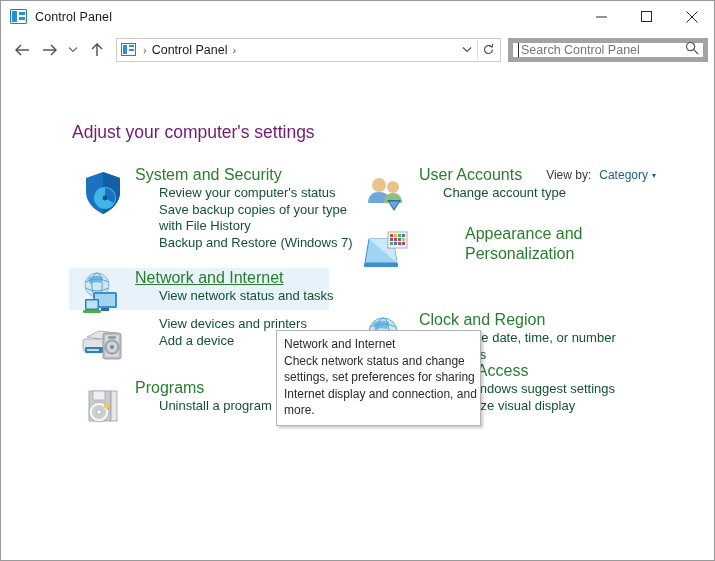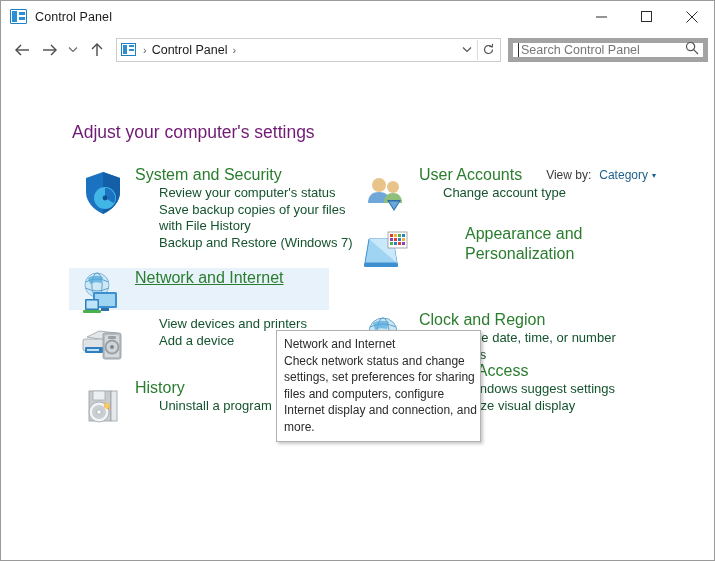--- a/index.html
+++ b/index.html
@@ -395,21 +395,21 @@
           <path d="M24 3 L41 9 V23 C41 33 33 41 24 45 C15 41 7 33 7 23 V9 Z" fill="#1a72c0"></path>
           <path d="M24 3 L41 9 V23 C41 33 33 41 24 45 Z" fill="#1360a8"></path>
           <circle cx="26" cy="29" r="11" fill="#41b6e6"></circle>
           <path d="M26 29 L26 19 A10 10 0 0 1 34.7 34 Z" fill="#1a72c0"></path>
           <circle cx="26" cy="29" r="2.4" fill="#0d4f8c"></circle>
         </svg>
       </div>
       <div class="cat-body">
         <span class="cat-title">System and Security</span>
         <a class="cat-link">Review your computer's status</a>
-        <a class="cat-link">Save backup copies of your files with File History</a>
+        <a class="cat-link">Save backup copies of your type with File History</a>
         <a class="cat-link">Backup and Restore (Windows 7)</a>
       </div>
     </div>
 
     <div class="category" style="left:68px; top:201px; width:290px;">
       <div class="cat-icon" style="top:2px;">
         <svg width="48" height="48" viewBox="0 0 48 48">
           <circle cx="18" cy="15" r="12" fill="#cfe8f5" stroke="#7fb8d8" stroke-width="1"></circle>
           <path d="M6.5 12 Q18 6 29.5 12 M6.5 18 Q18 24 29.5 18" fill="none" stroke="#5f9fcc" stroke-width="1"></path>
           <ellipse cx="18" cy="15" rx="5.2" ry="12" fill="none" stroke="#5f9fcc" stroke-width="1"></ellipse>
@@ -417,20 +417,21 @@
           <rect x="14" y="22" width="24" height="16" rx="1.5" fill="#3e8fd0"></rect>
           <rect x="16" y="24" width="20" height="12" fill="#9fd4f2"></rect>
           <rect x="22" y="38" width="8" height="3" fill="#2f6fa8"></rect>
           <rect x="6" y="29" width="14" height="11" rx="1" fill="#2f7fc0"></rect>
           <rect x="7.5" y="30.5" width="11" height="8" fill="#bfe4f7"></rect>
           <rect x="4" y="40" width="18" height="3" rx="1" fill="#49b04a"></rect>
         </svg>
       </div>
       <div class="cat-body">
         <span class="cat-title hover">Network and Internet</span>
+        <a class="cat-link">View network status and tasks</a>
       </div>
     </div>
 
     <div class="category" style="left:68px; top:249px; width:290px;">
       <div class="cat-icon" style="top:3px;">
         <svg width="48" height="48" viewBox="0 0 48 48">
           <path d="M8 18 L20 12 L38 14 L26 21 Z" fill="#e3e6e8" stroke="#9aa1a6" stroke-width="0.8"></path>
           <rect x="4" y="20" width="24" height="12" rx="2" fill="#dfe3e6" stroke="#9aa1a6" stroke-width="0.8"></rect>
           <rect x="6" y="28" width="18" height="6" rx="1" fill="#2f7fc0"></rect>
           <rect x="8" y="30" width="12" height="2" fill="#bfe0f5"></rect>
@@ -455,21 +456,21 @@
           <rect x="32" y="9" width="6" height="30" fill="#e6e9eb" stroke="#989ea3" stroke-width="0.8"></rect>
           <rect x="14" y="9" width="12" height="9" fill="#eceff1" stroke="#a6acb1" stroke-width="0.8"></rect>
           <circle cx="20" cy="30" r="10" fill="#f2f4f5" stroke="#a0a6ab" stroke-width="0.8"></circle>
           <circle cx="20" cy="30" r="7" fill="#c9ced2"></circle>
           <circle cx="20" cy="30" r="2.4" fill="#f4f6f7" stroke="#9aa0a5" stroke-width="0.6"></circle>
           <path d="M26 20 l5 3 -1 5 -5 -3 z" fill="#f0a830"></path>
           <circle cx="28" cy="23.5" r="2.6" fill="#f6c96b"></circle>
         </svg>
       </div>
       <div class="cat-body">
-        <span class="cat-title">History</span>
+        <span class="cat-title">Programs</span>
         <a class="cat-link">Uninstall a program</a>
       </div>
     </div>
 
     <div class="category" style="left:352px; top:98px; width:300px;">
       <div class="cat-icon" style="top:5px;">
         <svg width="48" height="48" viewBox="0 0 48 48">
           <circle cx="16" cy="15" r="7" fill="#e8c48a"></circle>
           <path d="M5 33 C5 25 10 22 16 22 C22 22 27 25 27 33 Z" fill="#6fa8d8"></path>
           <circle cx="30" cy="17" r="6" fill="#e8c48a"></circle>
@@ -546,19 +547,18 @@
         <a class="cat-link">Let Windows suggest settings</a>
         <a class="cat-link">Optimize visual display</a>
       </div>
     </div>
 
 
     <div id="tooltip">
       <div class="tt-line">Network and Internet</div>
       <div class="tt-line">Check network status and change</div>
       <div class="tt-line">settings, set preferences for sharing</div>
-      <div class="tt-line">files and computers, configure</div>
       <div class="tt-line">Internet display and connection, and</div>
       <div class="tt-line">more.</div>
     </div>
 
   </div>
 </div>
 
 </body></html>

